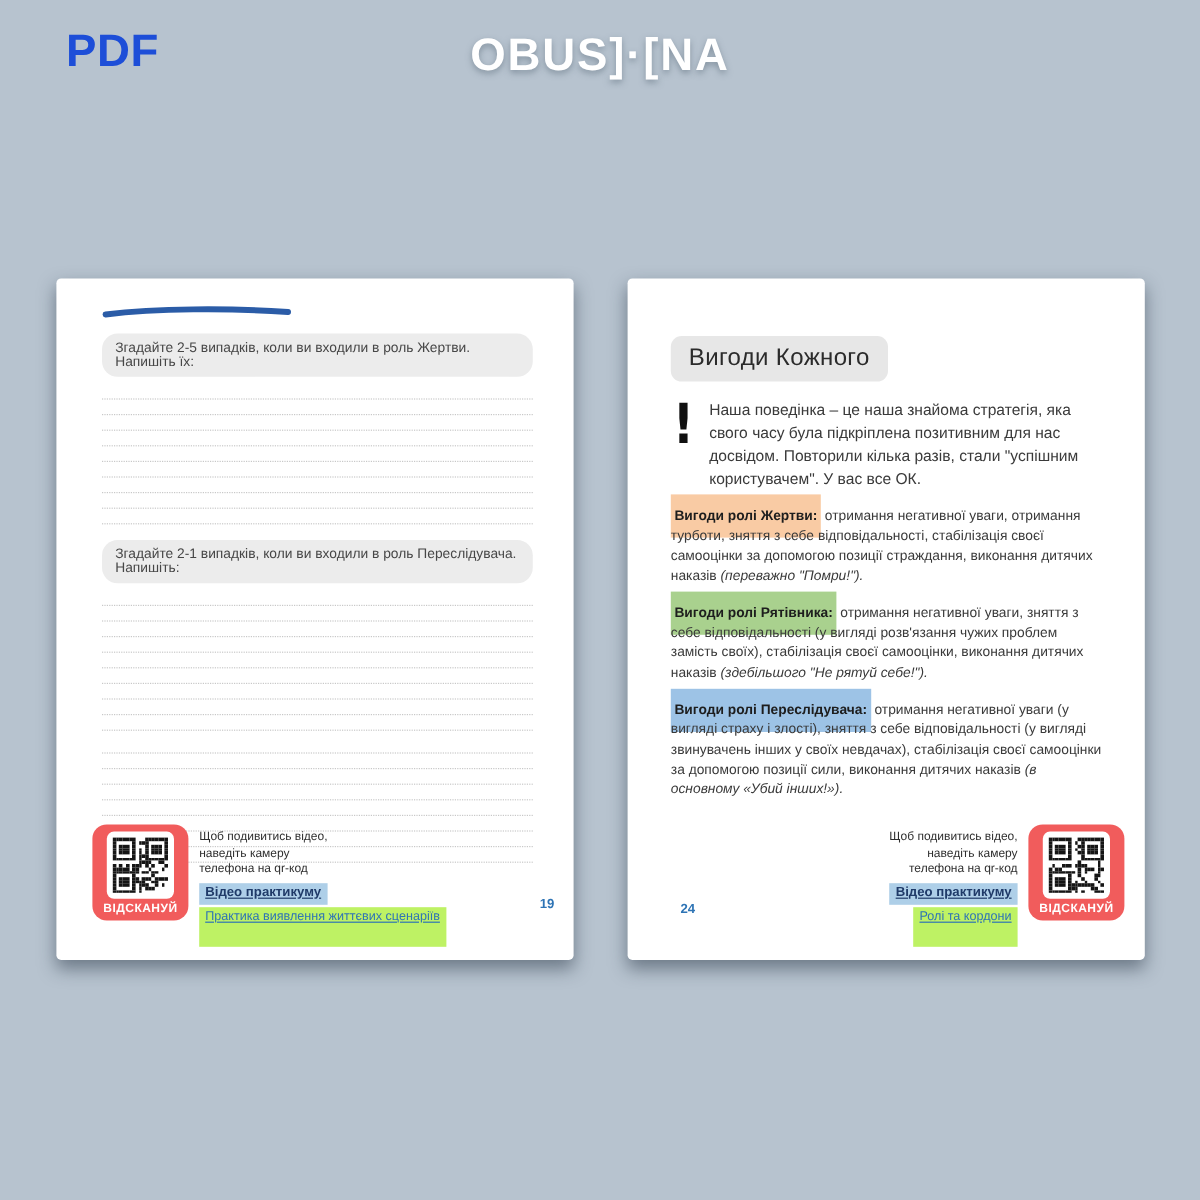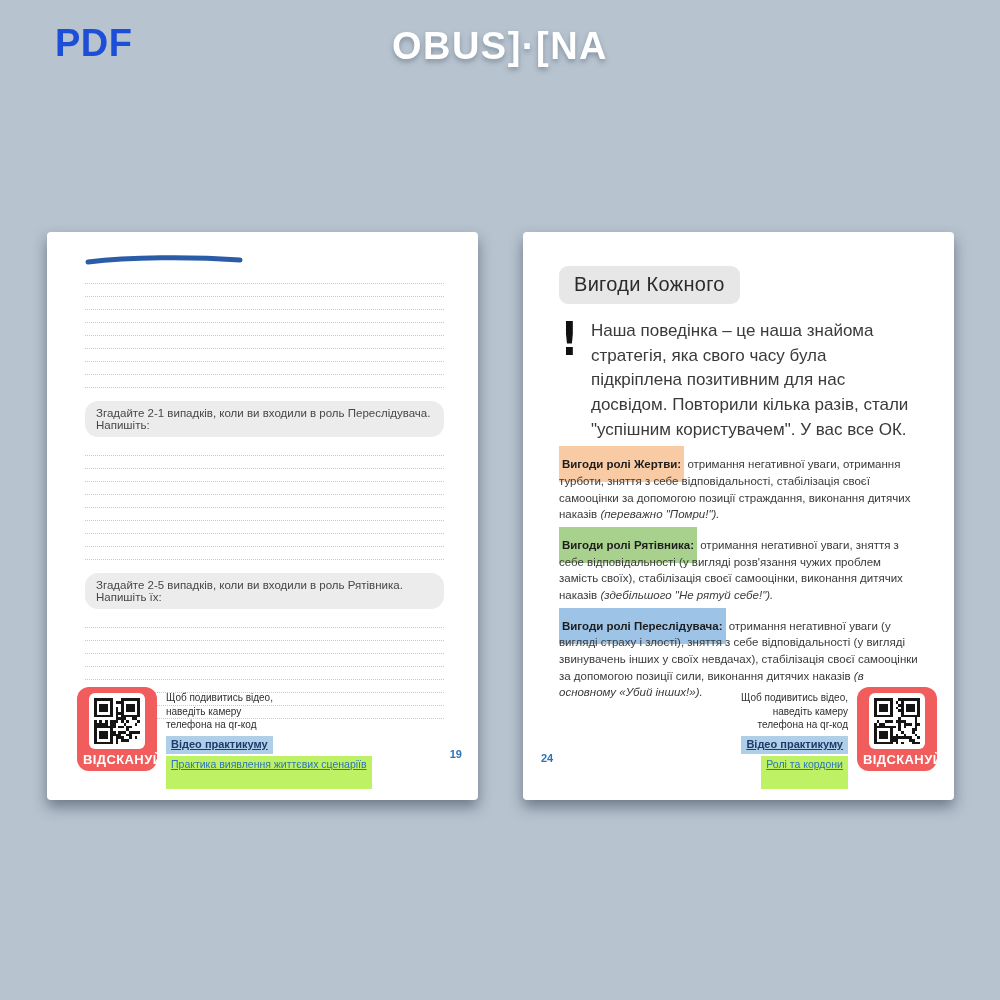--- a/index.html
+++ b/index.html
@@ -34,65 +34,66 @@
     font-size:11.5px;color:#474747;margin-top:13px;
   }
   .lines{margin-top:6px;}
   .line{height:12px;border-bottom:1px dotted #C8C8C8;}
   .lp-footer{position:absolute;left:30px;bottom:11px;display:flex;gap:9px;align-items:flex-start;}
   .rp-footer{position:absolute;right:17px;bottom:11px;display:flex;gap:9px;align-items:flex-start;}
   .qr-badge{background:#F15C5C;border-radius:12px;padding:6px 6px 2px;width:68px;text-align:center;flex:none;}
   .qr-white{background:#fff;border-radius:6px;width:56px;height:56px;margin:0 auto;display:flex;align-items:center;justify-content:center;}
   .qr-grid{display:grid;grid-template-columns:repeat(17,1fr);grid-template-rows:repeat(17,1fr);width:46px;height:46px;}
   .qr-grid .on{background:#151515;}
-  .qr-label{color:#fff;font-size:13px;font-weight:700;letter-spacing:.4px;padding:3px 0 2px;}
+  .qr-label{color:#fff;font-size:10px;font-weight:700;letter-spacing:.4px;padding:3px 0 2px;}
   .footer-text{font-size:10px;color:#2f2f2f;line-height:1.35;padding-top:4px;}
   .footer-text.right{text-align:right;}
   .hl-video{
     display:inline-block;background:#AECFE8;color:#1F3A68;font-weight:700;
     text-decoration:underline;padding:1px 5px 2px;margin-top:4px;font-size:11px;
   }
   .hl-link{
     display:inline-block;background:#bef264;color:#2E74B5;
     text-decoration:underline;padding:1px 5px 18px;margin-top:2px;font-size:10.5px;
   }
   .page-num{position:absolute;color:#2E74B5;font-size:11px;font-weight:700;}
   .page-num.pn-left{right:16px;bottom:40px;}
-  .page-num.pn-right{left:18px;bottom:36px;}
+  .page-num.pn-right{left:44px;bottom:36px;}
   
-  .rp-inner{padding:34px 36px 0 36px;}
+  .rp-inner{padding:34px 36px 0 36px;margin-top:14px;}
   .rp-title{
     display:inline-block;background:#E7E7E7;border-radius:9px;
     padding:7px 15px 8px;font-size:20px;color:#2b2b2b;letter-spacing:.3px;
   }
   .rp-intro{display:flex;gap:11px;margin-top:15px;align-items:flex-start;}
   .excl{
     font-family:"DejaVu Sans",sans-serif;font-size:46px;font-weight:900;
     color:#101010;line-height:.8;transform:scaleX(.85);flex:none;margin-top:2px;
   }
-  .rp-intro p{font-size:17px;color:#3a3a3a;line-height:1.45;margin:0;}
+  .rp-intro p{font-size:13px;color:#3a3a3a;line-height:1.45;margin:0;}
   .benefit{margin-top:14px;font-size:11.5px;color:#3a3a3a;line-height:1.45;}
   .benefit .lbl{font-weight:700;color:#1d1d1d;padding:12px 3px;}
   .lbl-orange{background:#F9CBA4;}
   .lbl-green{background:#A9D18E;}
   .lbl-blue{background:#9DC3E6;}
   .benefit .it{font-style:italic;}
 </style>
 </head>
 <body>
 
 <div class="header-logo">PDF</div>
 <div class="brand">OBUS]·[NA</div>
 
 <div class="page page-left">
   <div class="lp-inner">
     <svg class="title-underline" width="158" height="10" viewBox="0 0 158 10">
       <path d="M3 7 C 45 2, 105 1.5, 155 5" stroke="#2B5CA7" stroke-width="5" fill="none" stroke-linecap="round"></path>
     </svg>
 
+    <div class="prompt-pill">Згадайте 2-5 випадків, коли ви входили в роль Жертви. Напишіть їх:</div>
     <div class="lines">
         <div class="line"></div>
         <div class="line"></div>
         <div class="line"></div>
         <div class="line"></div>
         <div class="line"></div>
         <div class="line"></div>
         <div class="line"></div>
         <div class="line"></div>
         <div class="line"></div>
@@ -104,21 +105,20 @@
         <div class="line"></div>
         <div class="line"></div>
         <div class="line"></div>
         <div class="line"></div>
         <div class="line"></div>
         <div class="line"></div>
         <div class="line"></div>
         <div class="line"></div>
       </div>
 
-    <div class="prompt-pill">Згадайте 2-5 випадків, коли ви входили в роль Рятівника. Напишіть їх:</div>
     <div class="lines">
         <div class="line"></div>
         <div class="line"></div>
         <div class="line"></div>
         <div class="line"></div>
         <div class="line"></div>
         <div class="line"></div>
         <div class="line"></div>
         <div class="line"></div>
       </div>

